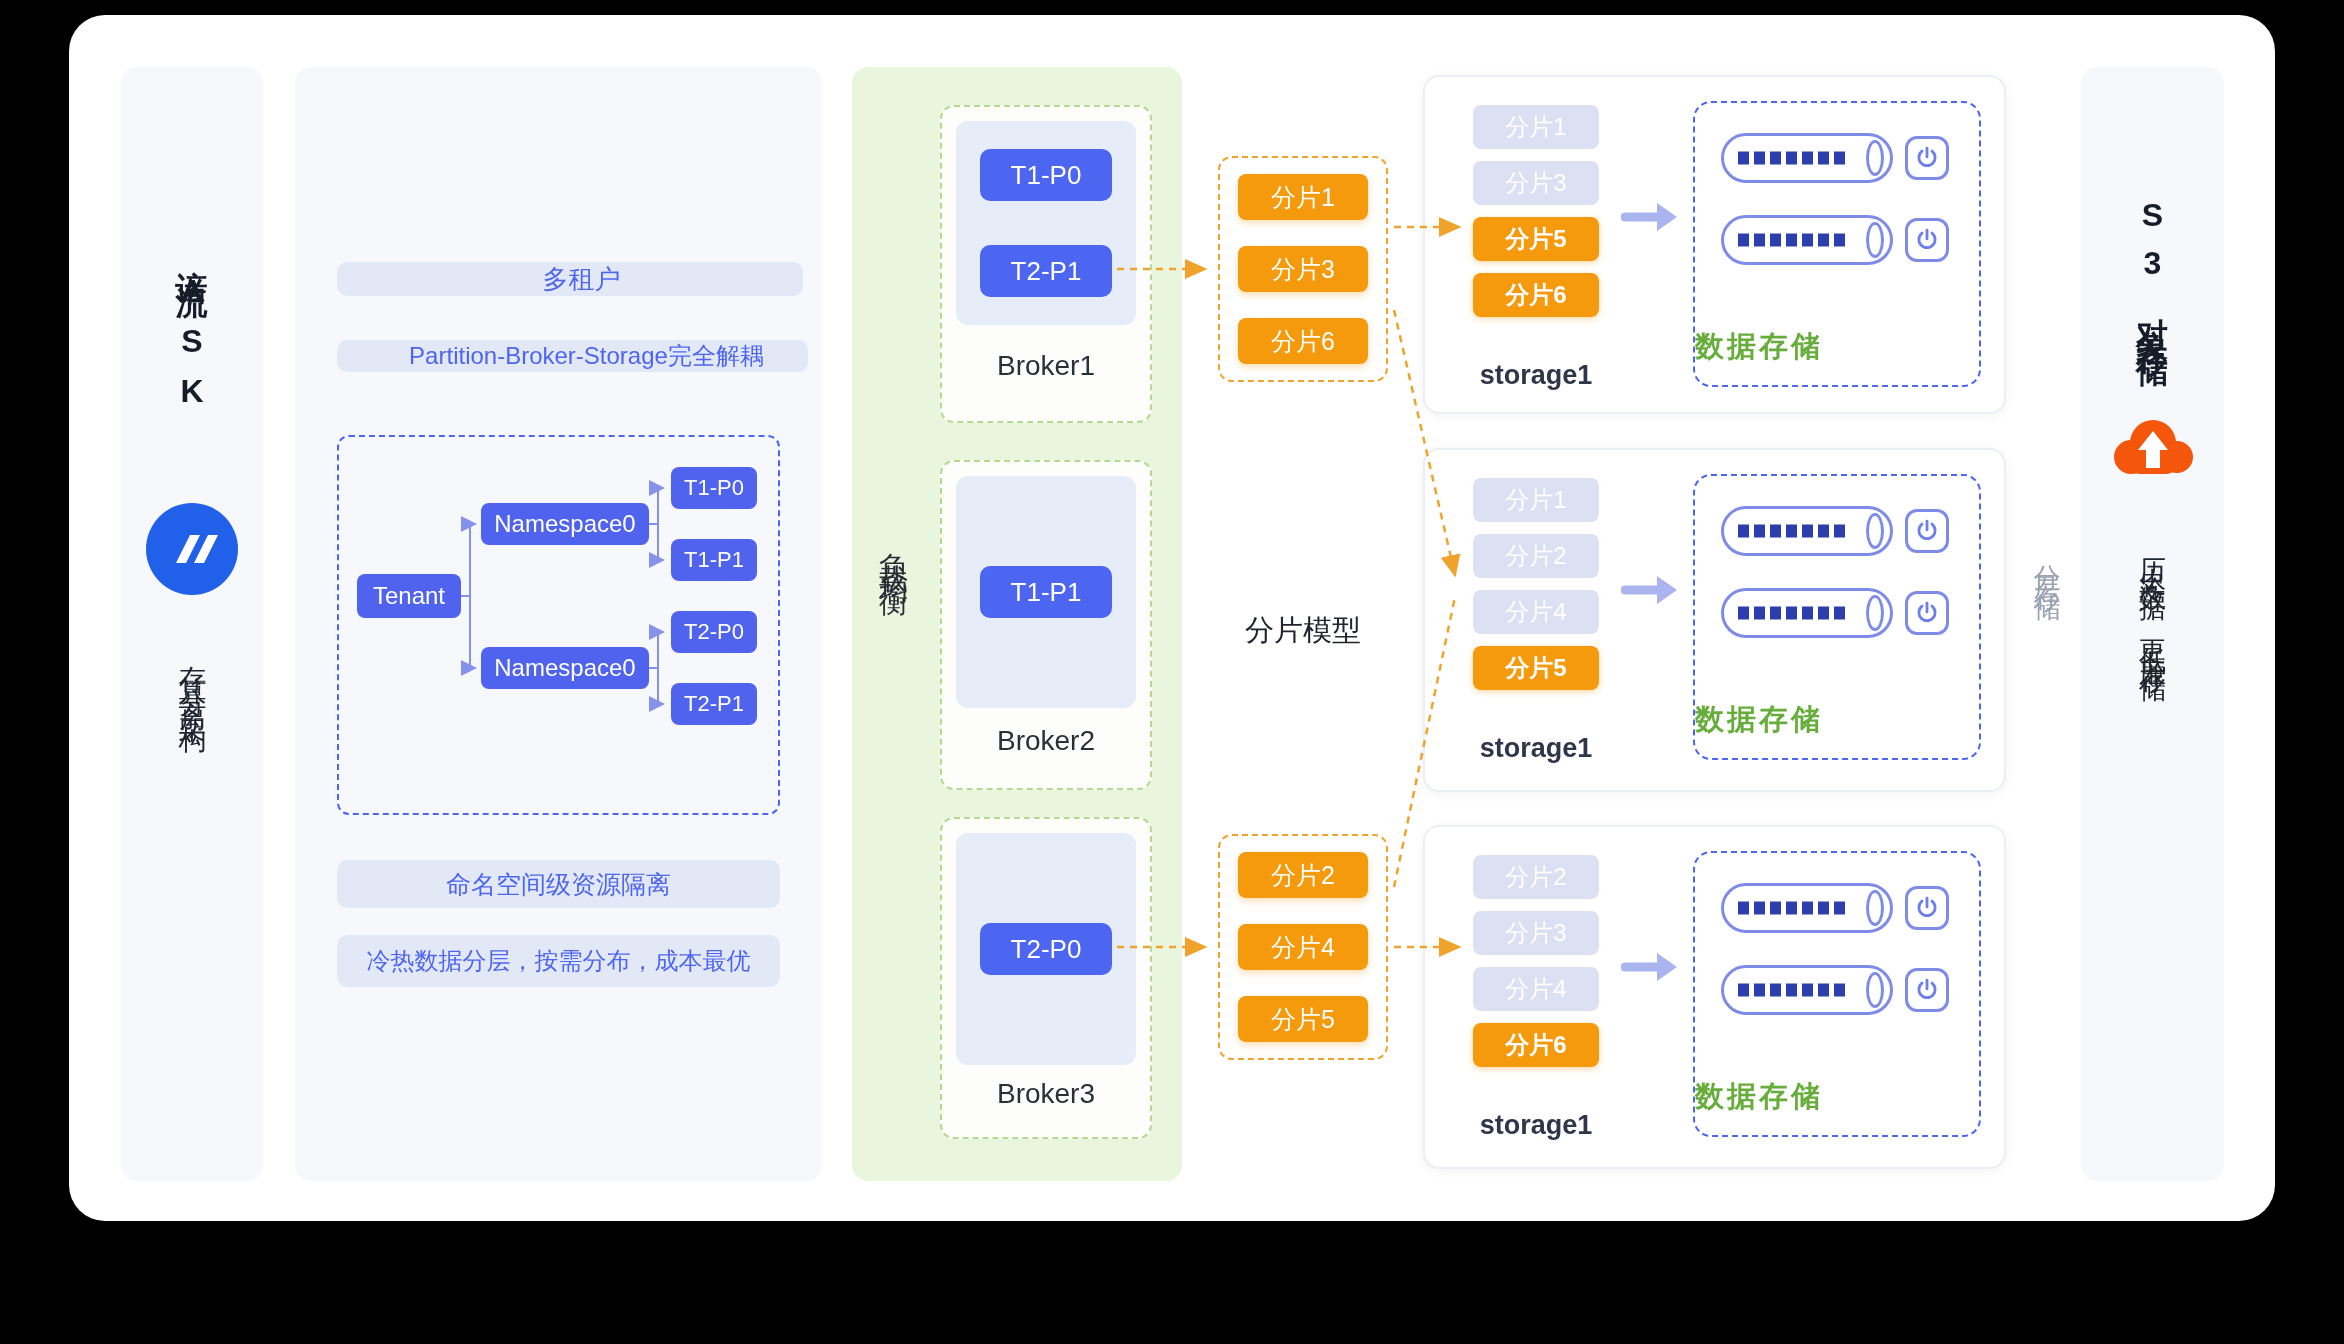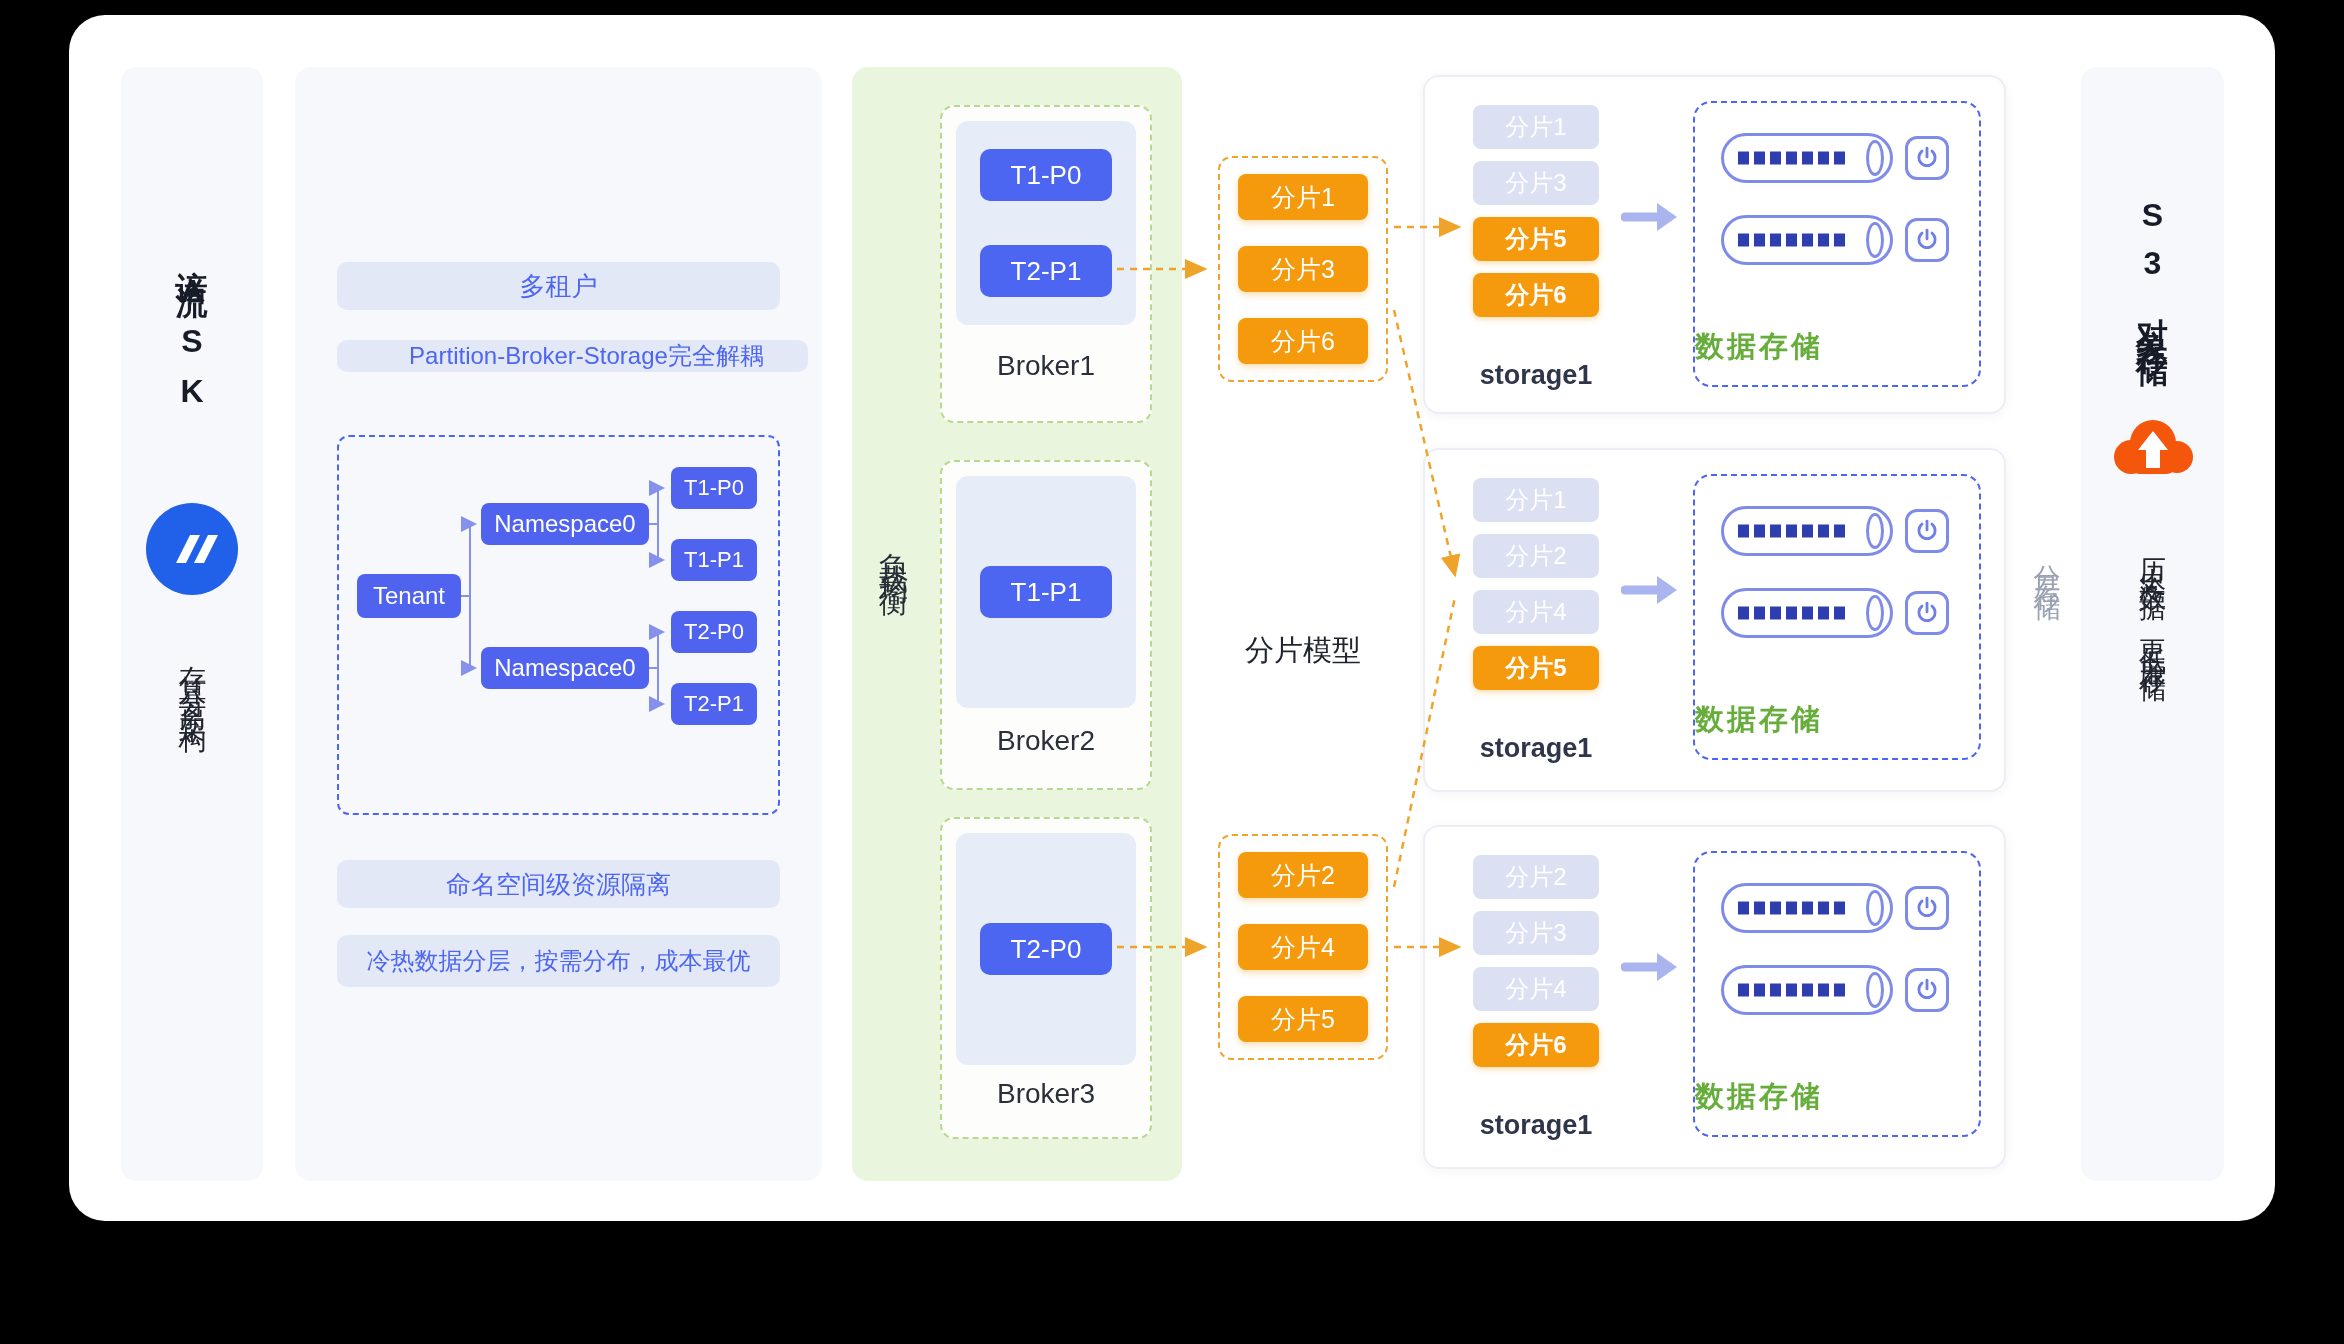--- a/index.html
+++ b/index.html
@@ -27,21 +27,21 @@
   .lr-sub   { margin-top:48px; font-size:28px; font-weight:500; color:#20242e; letter-spacing:12px; }
   .rr-title { margin-top:130px; font-size:32px; font-weight:700; color:#171c28; letter-spacing:12px; }
   .rr-cloud { margin-top:70px; width:96px; height:70px; }
   .rr-desc  { margin-top:56px; font-size:27px; color:#20242e; letter-spacing:9px; }
 
   
   .tenant-panel { position:absolute; left:226px; top:52px; width:527px; height:1114px;
                   background:#f7f8fb; border-radius:16px; }
   .pill { position:absolute; left:42px; width:443px; background:#e3e8f7; border-radius:10px;
           color:#4d66f1; display:flex; align-items:center; justify-content:center; font-size:26px; }
-  .pill1 { top:195px; height:48px; }
+  .pill1 { top:195px; height:34px;padding-left:23px; }
   .pill2 { top:273px; height:32px; font-size:24px;padding-left:28px; }
   .pill3 { top:793px; height:48px; font-size:25px; }
   .pill4 { top:868px; height:52px; font-size:24px; }
   .tree { position:absolute; left:42px; top:368px; width:443px; height:380px;
           border:2px dashed #4d66f1; border-radius:12px; box-sizing:border-box; }
   .tnode { position:absolute; background:#5063ef; color:#fff; border-radius:8px;
            display:flex; align-items:center; justify-content:center; font-size:24px; font-weight:500; }
   .t-tenant { left:18px; top:137px; width:104px; height:44px; }
   .t-ns0 { left:142px; top:66px;  width:168px; height:42px; }
   .t-ns1 { left:142px; top:210px; width:168px; height:42px; }
@@ -71,21 +71,21 @@
 
   
   .shard-group { position:absolute; left:1149px; width:170px; height:226px;
                  border:2px dashed #f0a32a; border-radius:14px; box-sizing:border-box;
                  display:flex; flex-direction:column; align-items:center; justify-content:center; gap:26px; }
   .sg1 { top:141px; } .sg2 { top:819px; }
   .gchip { width:130px; height:46px; background:#f59a0d; color:#fff; border-radius:8px;
            font-size:25px; font-weight:500; display:flex; align-items:center; justify-content:center;
            box-shadow:0 3px 7px rgba(240,160,40,.35); }
   .shard-model-label { position:absolute; left:1149px; top:596px; width:170px; text-align:center;
-                       font-size:29px; color:#20242e;margin-top:20px; }
+                       font-size:29px; color:#20242e; }
 
   
   .storage-panel { position:absolute; left:1354px; width:583px; background:#fff;
                    border:2px solid #eceef5; border-radius:16px; box-sizing:border-box;
                    box-shadow:0 2px 12px rgba(30,40,80,.05); }
   .sp1 { top:60px;  height:339px; }
   .sp2 { top:433px; height:344px; }
   .sp3 { top:810px; height:344px; }
   .sp-chip { position:absolute; left:48px; width:126px; height:44px; border-radius:8px;
              display:flex; align-items:center; justify-content:center; font-size:24px; color:#fff; }

